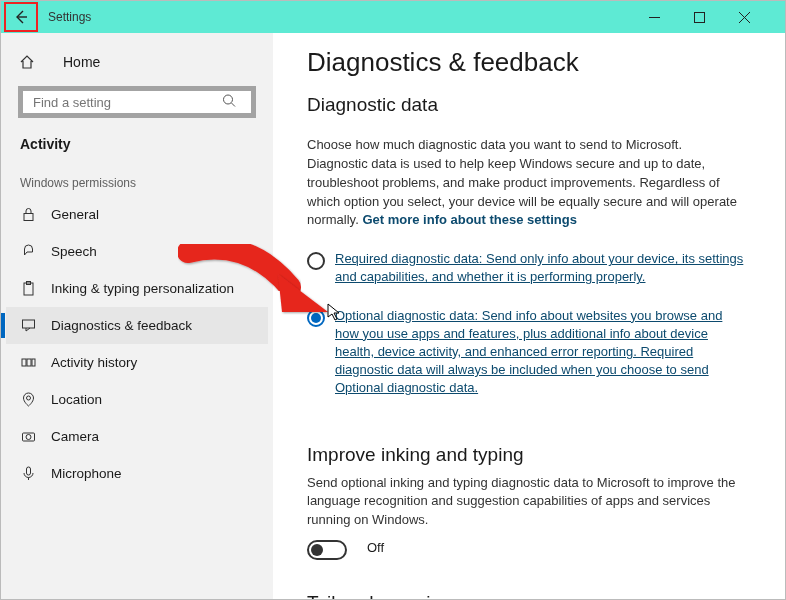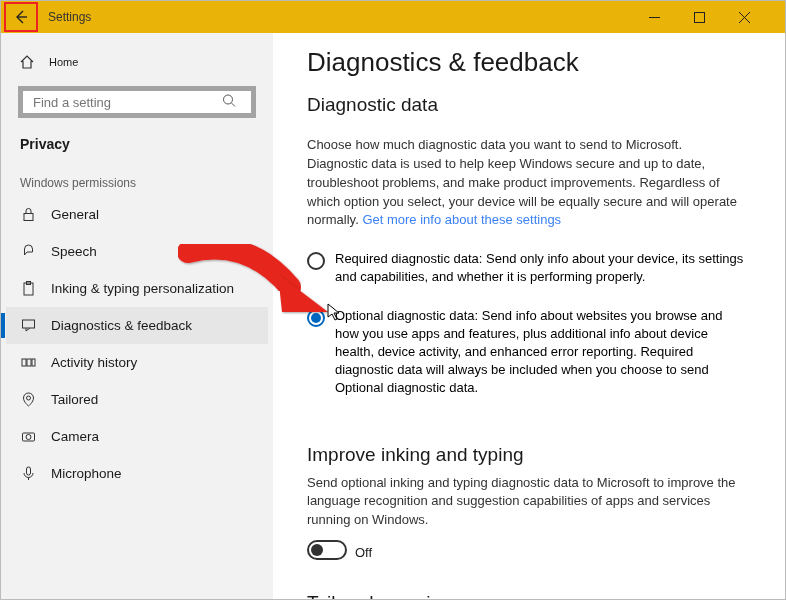--- a/index.html
+++ b/index.html
@@ -1,48 +1,48 @@
 <!DOCTYPE html>
 <html><head>
 <meta charset="utf-8">
 <style>
 * { box-sizing: border-box; margin: 0; padding: 0; }
 body { font-family: "Segoe UI", Arial, sans-serif; font-size: 13px; color: #1a1a1a; background: #fff; width: 786px; height: 600px; overflow: hidden; position: relative; border: 1px solid #bbb; }
-.titlebar { height: 32px; display: flex; align-items: center; padding: 0 18px 0 0; background: #eab308; }
+.titlebar { height: 32px; display: flex; align-items: center; padding: 0 18px 0 0; background: #5eead4; }
 .back-wrap { border: 2px solid #e22; padding: 1px; margin-left: 3px; }
 .back-btn { width: 28px; height: 24px; display: flex; align-items: center; justify-content: center; }
 .app-title { margin-left: 10px; font-size: 12px; color: #333; }
 .titlebar-right { margin-left: auto; display: flex; }
 .win-btn { width: 45px; height: 30px; display: flex; align-items: center; justify-content: center; color: #222; }
 .container { display: flex; height: calc(100% - 32px); }
 .sidebar { width: 272px; background: #f2f2f2; padding: 14px 5px 0 5px; display: flex; flex-direction: column; overflow: hidden; }
-.home-row { display: flex; align-items: center; gap: 14px; padding: 6px 12px; font-size: 11px; color: #1a1a1a; }
+.home-row { display: flex; align-items: center; gap: 28px; padding: 6px 12px; font-size: 14px; color: #1a1a1a; }
 .search-wrap { margin: 10px 12px 6px 12px; }
 .search { width: 100%; height: 32px; border: 5px solid #a3a3a3; padding: 0 30px 0 10px; font-size: 13px; background: #fff; position: relative; }
 .search-row { position: relative; }
 .search-icon { position: absolute; right: 20px; top: 50%; transform: translateY(-50%); font-size: 13px; color: #555; }
 .section-title { font-weight: 600; font-size: 14px; padding: 12px 14px 4px 14px; }
 .group-label { color: #606060; font-size: 12px; padding: 20px 14px 6px 14px; }
 .nav-item { display: flex; align-items: center; gap: 14px; padding: 10px 14px; font-size: 13.5px; color: #1a1a1a; position: relative; }
 .nav-item.active::before { content: ""; position: absolute; left: -5px; top: 6px; bottom: 6px; width: 4px; background: #0067c0; }
 .nav-item.active { background: #e6e6e6; }
 .icon-slot { width: 17px; height: 17px; display: inline-flex; align-items: center; justify-content: center; color: #333; }
 .content { flex: 1; padding: 14px 40px 0 34px; overflow: hidden; }
 h1 { font-weight: 400; font-size: 26px; margin-bottom: 16px; }
 h2 { font-weight: 400; font-size: 19px; margin-top: 10px; margin-bottom: 20px; }
 h3 { font-weight: 400; font-size: 19px; margin-top: 32px; margin-bottom: 8px; }
 p { font-size: 13px; color: #333; line-height: 1.45; }
-.link { color: #3b82f6; cursor: pointer; }
+.link { color: #0c4a6e; cursor: pointer; font-weight: bold; }
 .radio-group { margin-top: 14px; }
 .radio-row { display: flex; align-items: flex-start; gap: 10px; padding: 6px 0 14px 0; position: relative; }
 .radio { width: 18px; height: 18px; border: 2px solid #333; border-radius: 50%; flex: 0 0 18px; margin-top: 2px; display: flex; align-items: center; justify-content: center; }
 .radio.sel { border-color: #0067c0; }
 .radio.sel::after { content: ""; width: 10px; height: 10px; background: #0067c0; border-radius: 50%; }
-.radio-text { flex: 1; font-size: 13px; color: #000000; line-height: 1.4; }
-.toggle-row { display: flex; align-items: flex-end; gap: 8px; margin-top: 10px; }
+.radio-text { flex: 1; font-size: 13px; color: #0c4a6e; line-height: 1.4; text-decoration: underline; }
+.toggle-row { display: flex; align-items: flex-start; gap: 20px; margin-top: 10px; }
 .toggle { width: 40px; height: 20px; border: 2px solid #333; border-radius: 10px; position: relative; }
 .toggle .knob { position: absolute; left: 2px; top: 2px; width: 12px; height: 12px; background: #333; border-radius: 50%; }
 .arrow-overlay { position: absolute; left: 177px; top: 231px; pointer-events: none; }
 .cursor-overlay { position: absolute; left: 326px; top: 302px; pointer-events: none; font-size: 14px; }
 </style>
 </head>
 <body>
 
 <div class="titlebar">
   <div class="back-wrap">
@@ -87,21 +87,21 @@
     </div>
     <div class="search-wrap search-row">
       <input class="search" placeholder="Find a setting" style="">
       <span class="search-icon">
         <svg width="14" height="14" viewBox="0 0 14 14">
             <circle cx="6" cy="6" r="4.5" stroke="#555" fill="none" stroke-width="1"></circle>
             <path d="M9.5 9.5 L13 13" stroke="#555" stroke-width="1"></path>
           </svg>
       </span>
     </div>
-    <div class="section-title">Privacy</div>
+    <div class="section-title">Activity</div>
 
     <div class="group-label">Windows permissions</div>
 
     <div class="nav-item">
       <span class="icon-slot">
           <svg width="15" height="15" viewBox="0 0 15 15">
             <rect x="3" y="6.5" width="9" height="7" stroke="#333" fill="none"></rect>
             <path d="M5 6.5 V4 a2.5 2.5 0 0 1 5 0 V6.5" stroke="#333" fill="none"></path>
           </svg>
         </span>
@@ -145,21 +145,21 @@
     </div>
 
 
     <div class="nav-item">
       <span class="icon-slot">
           <svg width="15" height="15" viewBox="0 0 15 15">
             <circle cx="7.5" cy="6" r="2" stroke="#333" fill="none"></circle>
             <path d="M7.5 1 a5 5 0 0 1 5 5 c0 4 -5 8 -5 8 s-5 -4 -5 -8 a5 5 0 0 1 5 -5 Z" stroke="#333" fill="none"></path>
           </svg>
         </span>
-      <span>Tailored</span>
+      <span>Location</span>
     </div>
     <div class="nav-item">
       <span class="icon-slot">
           <svg width="15" height="15" viewBox="0 0 15 15">
             <rect x="1.5" y="4" width="12" height="8" rx="1" stroke="#333" fill="none"></rect>
             <circle cx="7.5" cy="8" r="2.5" stroke="#333" fill="none"></circle>
           </svg>
         </span>
       <span>Camera</span>
     </div>

